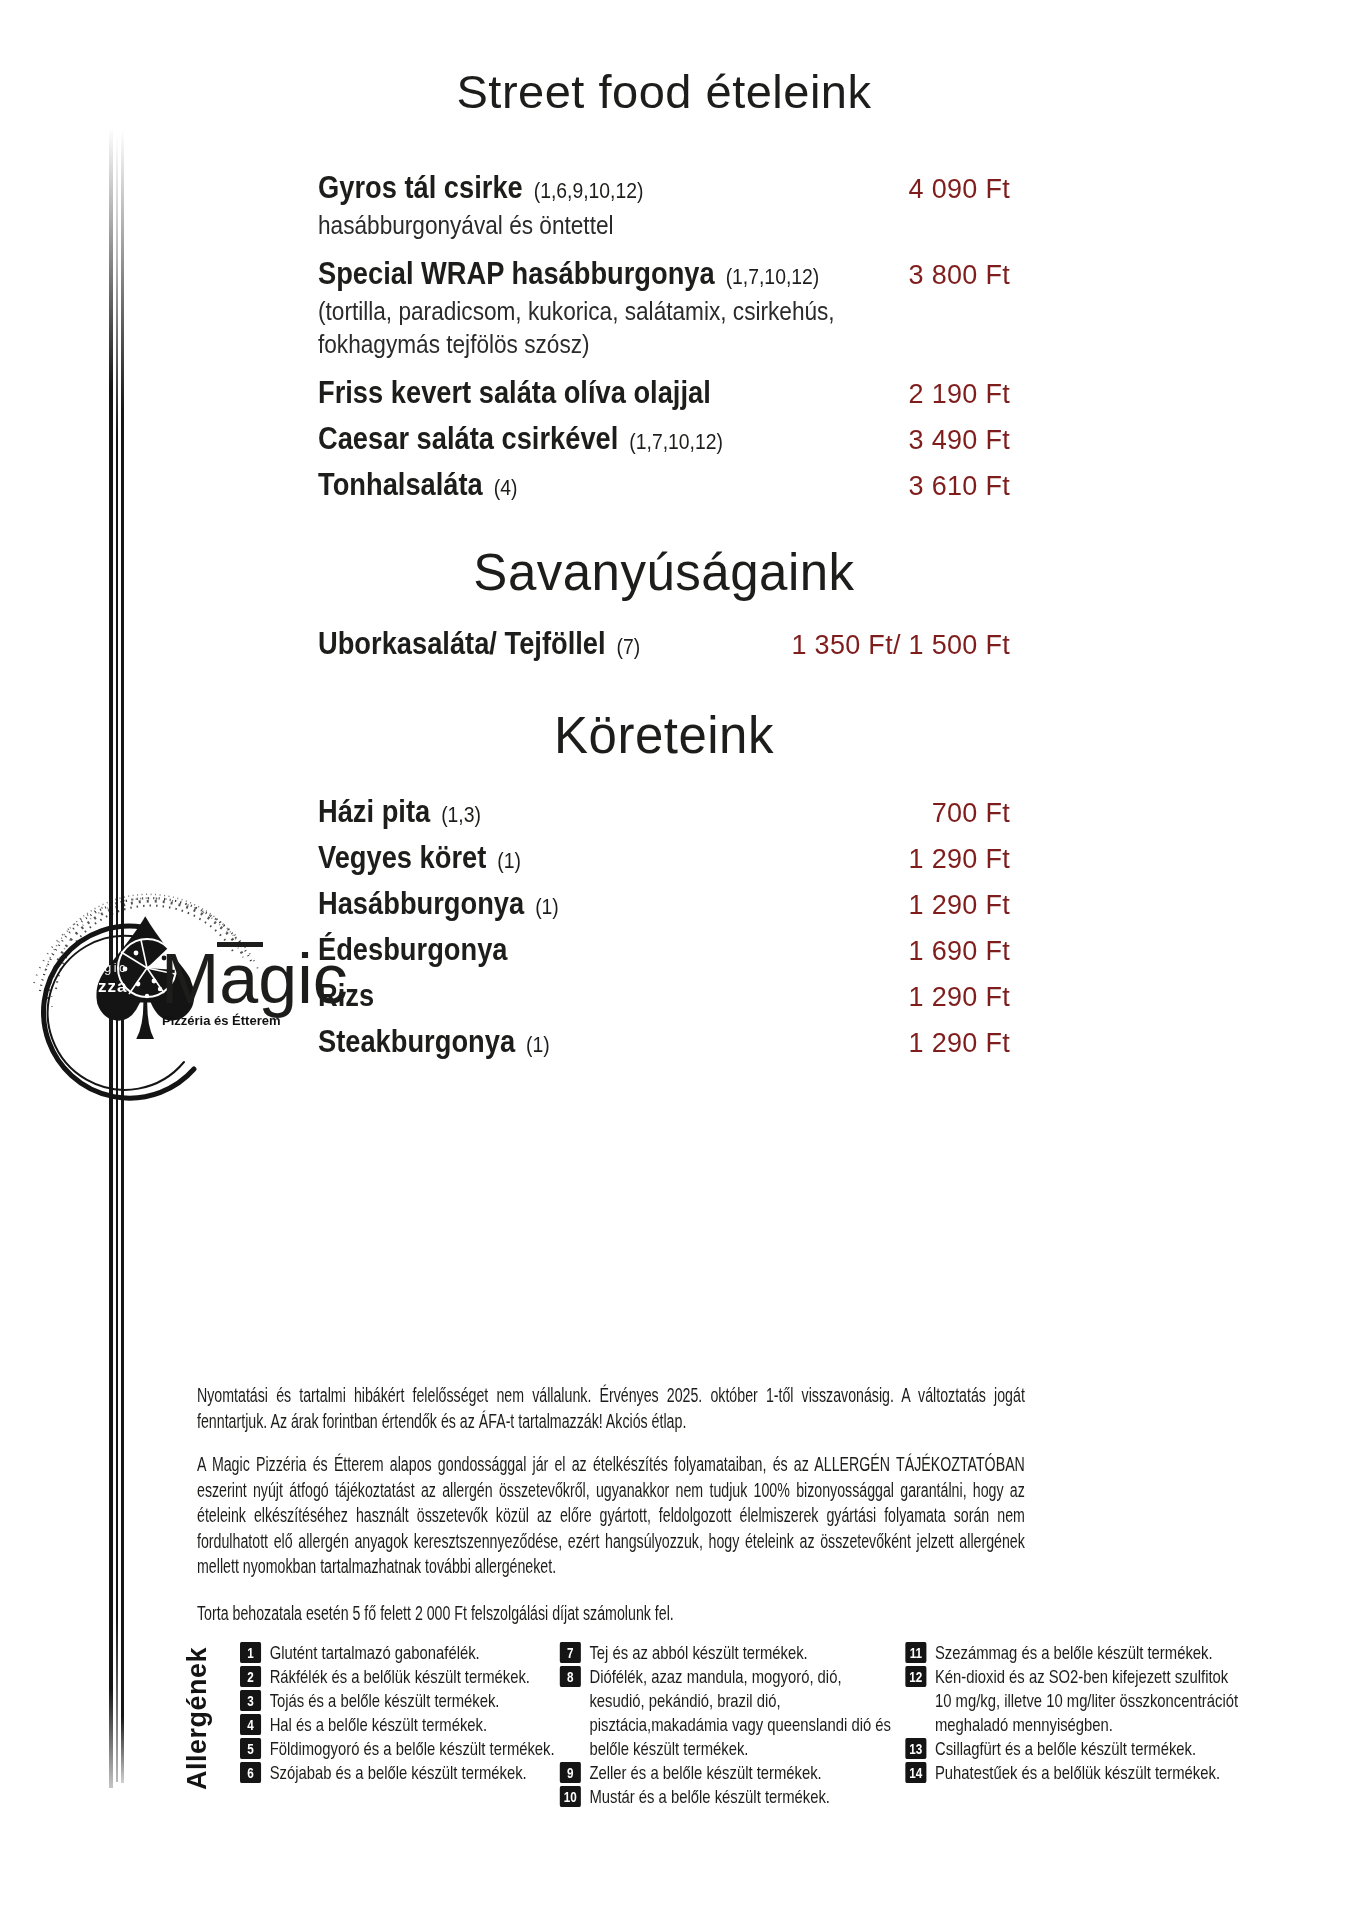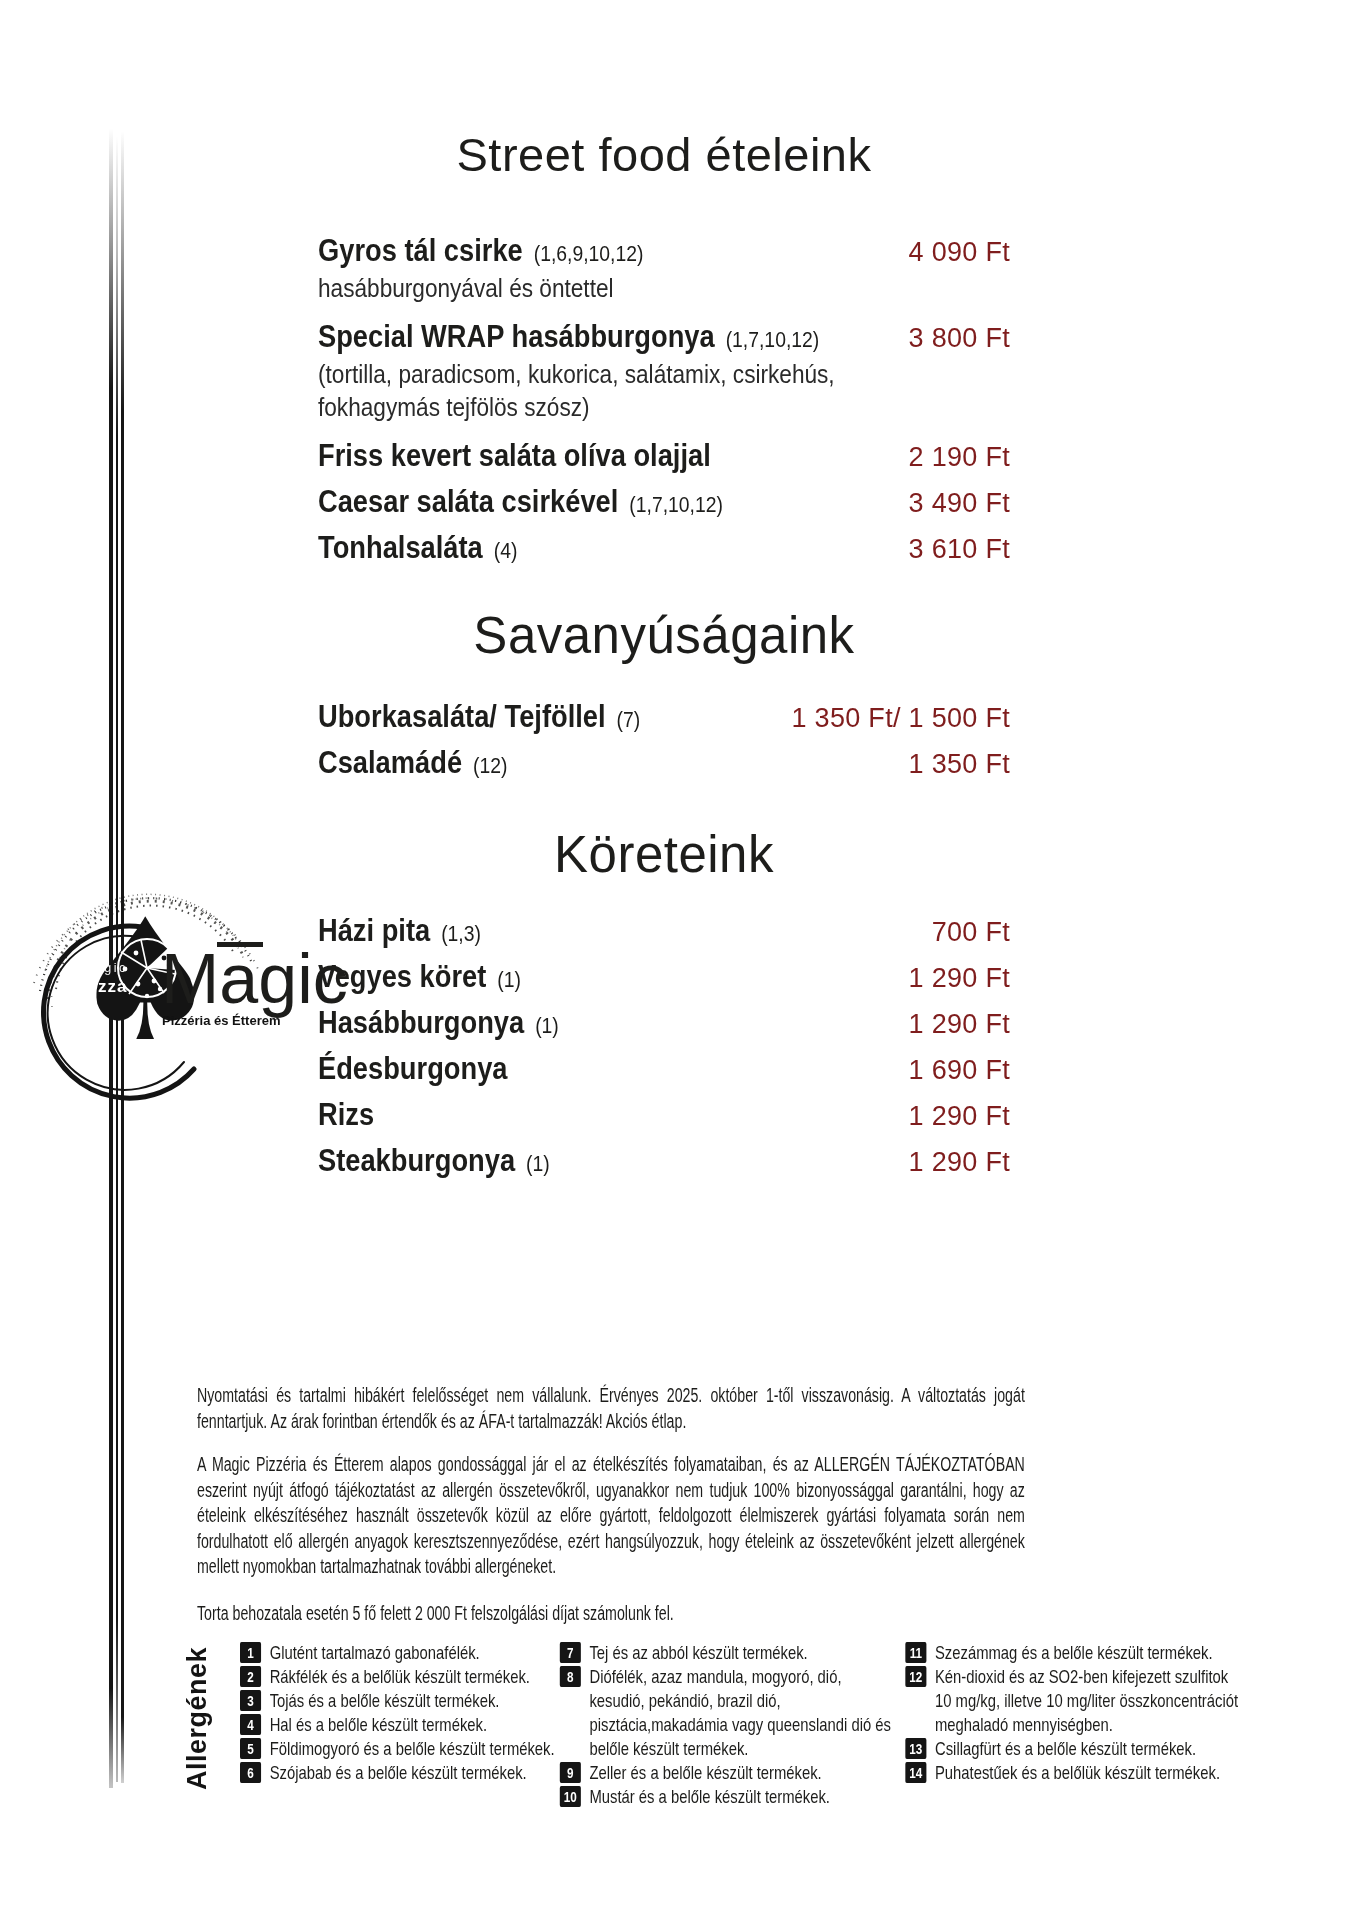--- a/index.html
+++ b/index.html
@@ -16,26 +16,26 @@
     background:linear-gradient(to bottom, rgba(20,20,20,0) 0, rgba(20,20,20,.35) 90px, #161616 260px, #161616 94%, rgba(22,22,22,.25) 100%); }
   .vl2 { left:7px; top:8px; width:2px; height:1646px;
     background:linear-gradient(to bottom, rgba(20,20,20,0) 0, rgba(20,20,20,.3) 120px, #161616 300px, #161616 90%, rgba(22,22,22,.3) 100%); }
   .vl3 { left:12px; top:3px; width:3px; height:1652px;
     background:linear-gradient(to bottom, rgba(20,20,20,0) 0, rgba(20,20,20,.35) 100px, #161616 280px, #161616 96%, rgba(22,22,22,.2) 100%); }
 
   
   .logo { position:absolute; left:26px; top:841px; width:368px; height:286px; }
 
   
-  .main { position:absolute; left:318px; top:16px; width:692px; padding-top:111px; }
+  .main { position:absolute; left:318px; top:0; width:692px; padding-top:64px; }
   .h-title { margin:0; text-align:center; font-weight:400; color:#1d1d1b; }
   .h-big  { font-size:47px; line-height:56px; margin-bottom:54px; letter-spacing:.5px; }
   .h-sec  { font-size:51px; line-height:58px; letter-spacing:.5px; }
   .h-salad { margin-top:32px; margin-bottom:33px; }
-  .h-pickle { margin-top:40px; margin-bottom:38px; }
+  .h-pickle { margin-top:40px; margin-bottom:28px; }
   .h-side  { margin-top:44px; margin-bottom:33px; }
 
   .mrow { display:flex; justify-content:space-between; align-items:baseline; line-height:28px; }
   .mrow.gap { margin-bottom:13px; }
   .nm { transform:scaleX(0.88); transform-origin:0 50%; white-space:nowrap; }
   .mname { font-size:31px; font-weight:700; color:#1d1d1b; }
   .mall { font-size:22px; font-weight:400; margin-left:8px; color:#1d1d1b; }
   .mprice { font-size:27px; color:#7f1d1d; white-space:nowrap; letter-spacing:.3px; }
   .mdesc { font-size:26px; line-height:33px; color:#2a2a2a; width:600px;
            transform:scaleX(0.87); transform-origin:0 0; margin:2px 0 18px 0; }
@@ -160,27 +160,20 @@
 
     <h2 class="h-title h-sec h-pickle">Savanyúságaink</h2>
 
     <div class="mrow gap">
       <div class="nm">
         <span class="mname">Uborkasaláta/ Tejföllel</span>
         <span class="mall">(7)</span>
       </div>
       <div class="mprice">1 350 Ft/ 1 500 Ft</div>
     </div>
-    <div class="mrow">
-      <div class="nm">
-        <span class="mname">Csalamádé</span>
-        <span class="mall">(12)</span>
-      </div>
-      <div class="mprice">1 350 Ft</div>
-    </div>
 
     <h2 class="h-title h-sec h-side">Köreteink</h2>
 
     <div class="mrow gap">
       <div class="nm">
         <span class="mname">Házi pita</span>
         <span class="mall">(1,3)</span>
       </div>
       <div class="mprice">700 Ft</div>
     </div>

